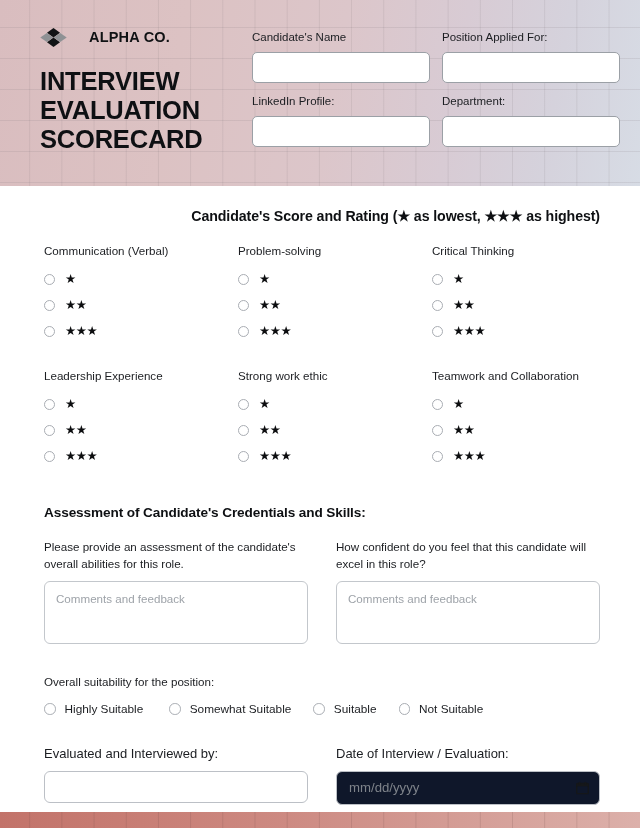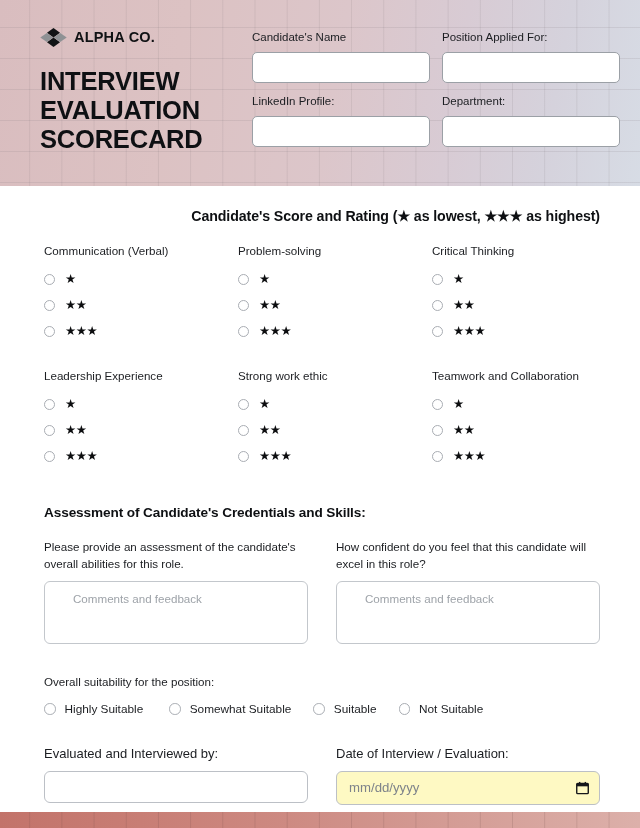--- a/index.html
+++ b/index.html
@@ -37,21 +37,21 @@
   .header-inner {
     position: relative;
     display: flex;
     padding: 26px 20px 0 40px;
     height: 100%;
   }
   .brand-col { width: 212px; flex: 0 0 212px; }
   .brand-row {
     display: flex;
     align-items: center;
-    gap: 7px;
+    gap: 22px;
     height: 22px;
   }
   .logo-mark { width: 27px; height: 19px; display: block; }
   .brand-name {
     font-size: 14.5px;
     font-weight: 700;
     letter-spacing: 0.2px;
     color: #101214;
     white-space: nowrap;
   }
@@ -161,21 +161,21 @@
     color: #1b1d21;
     margin-bottom: 8px;
     min-height: 34px;
   }
   .assess-box {
     width: 100%;
     height: 63px;
     border: 1px solid #c3c7cc;
     border-radius: 6px;
     background: #fff;
-    padding: 9px 28px;
+    padding: 9px 11px;
     font-size: 11.6px;
     font-family: "Liberation Sans", sans-serif;
     color: #14161a;
     resize: none;
     outline: none;
     line-height: 1.35;
   }
   .assess-box::placeholder { color: #9ea3a9; }
 
   
@@ -224,21 +224,21 @@
     font-family: "Liberation Sans", sans-serif;
     color: #14161a;
     outline: none;
   }
   .date-wrap { position: relative; }
   .date-field {
     width: 100%;
     height: 34px;
     border: 1px solid #bcc0c6;
     border-radius: 6px;
-    background: #fef9c3;
+    background: #0f172a;
     padding: 0 34px 0 12px;
     display: flex;
     align-items: center;
     font-size: 13.2px;
     color: #7e838a;
     font-family: "Liberation Sans", sans-serif;
   }
   .cal-icon {
     position: absolute;
     right: 11px; top: 50%;

